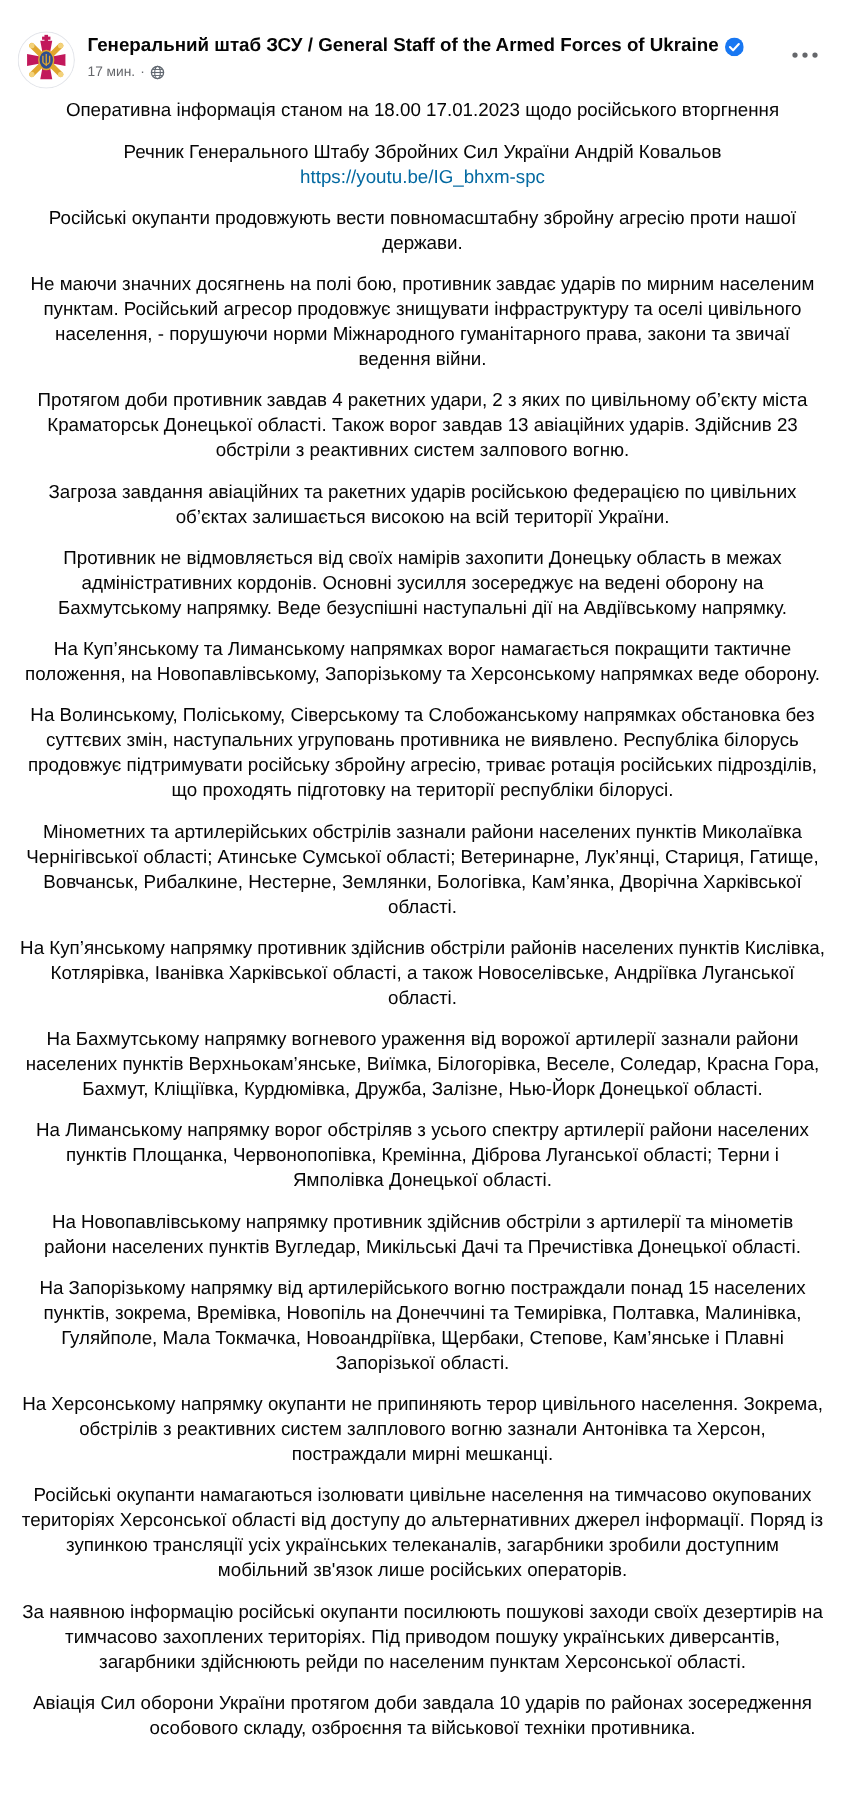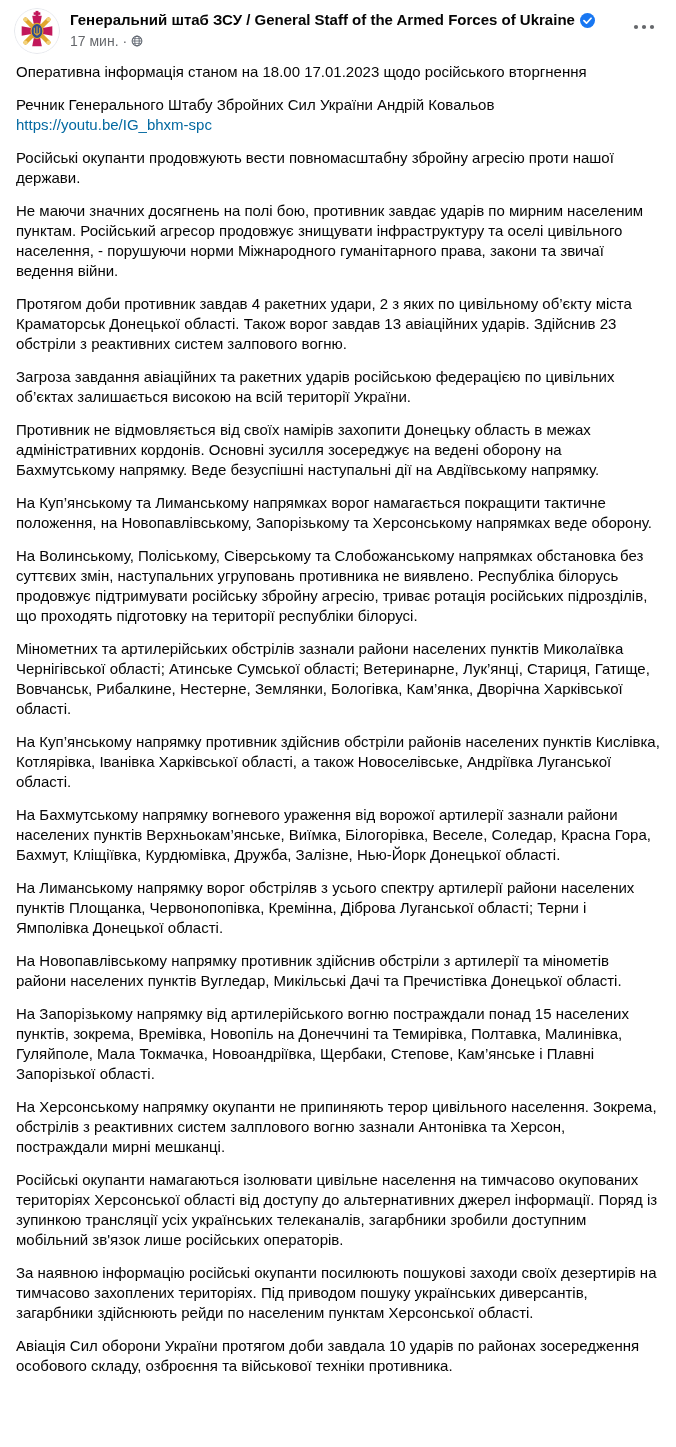--- a/index.html
+++ b/index.html
@@ -15,21 +15,21 @@
     box-sizing: border-box;
   }
   .post-card {
     width: 676px;
     background: #ffffff;
   }
   
   .header {
     display: flex;
     align-items: flex-start;
-    padding: 8px 16px 4px 14px;
+    padding: 25px 16px 4px 14px;
   }
   .avatar {
     width: 46px;
     height: 46px;
     border-radius: 50%;
     flex: 0 0 46px;
     overflow: hidden;
     cursor: pointer;
   }
   .header-info {
@@ -55,21 +55,21 @@
     width: 15px;
     height: 15px;
     flex: 0 0 15px;
     display: inline-block;
   }
   .sub-row {
     display: flex;
     align-items: center;
     gap: 4px;
     margin-top: 3px;
-    font-size: 14px;
+    font-size: 11px;
     line-height: 16px;
     color: #65676b;
   }
   .globe {
     width: 12px;
     height: 12px;
     display: inline-block;
   }
   .menu-btn {
     flex: 0 0 auto;
@@ -81,20 +81,21 @@
   
   .post-body {
     padding: 4px 16px 8px 16px;
     font-size: 15px;
     line-height: 20px;
     color: #050505;
   }
   .para {
     margin: 0 0 13px 0;
     word-wrap: break-word;
+    text-align: center;
   }
   .para:last-child { margin-bottom: 0; }
   .post-link {
     color: #0369a1;
     text-decoration: none;
     cursor: pointer;
   }
 </style>
 </head>
 <body>

